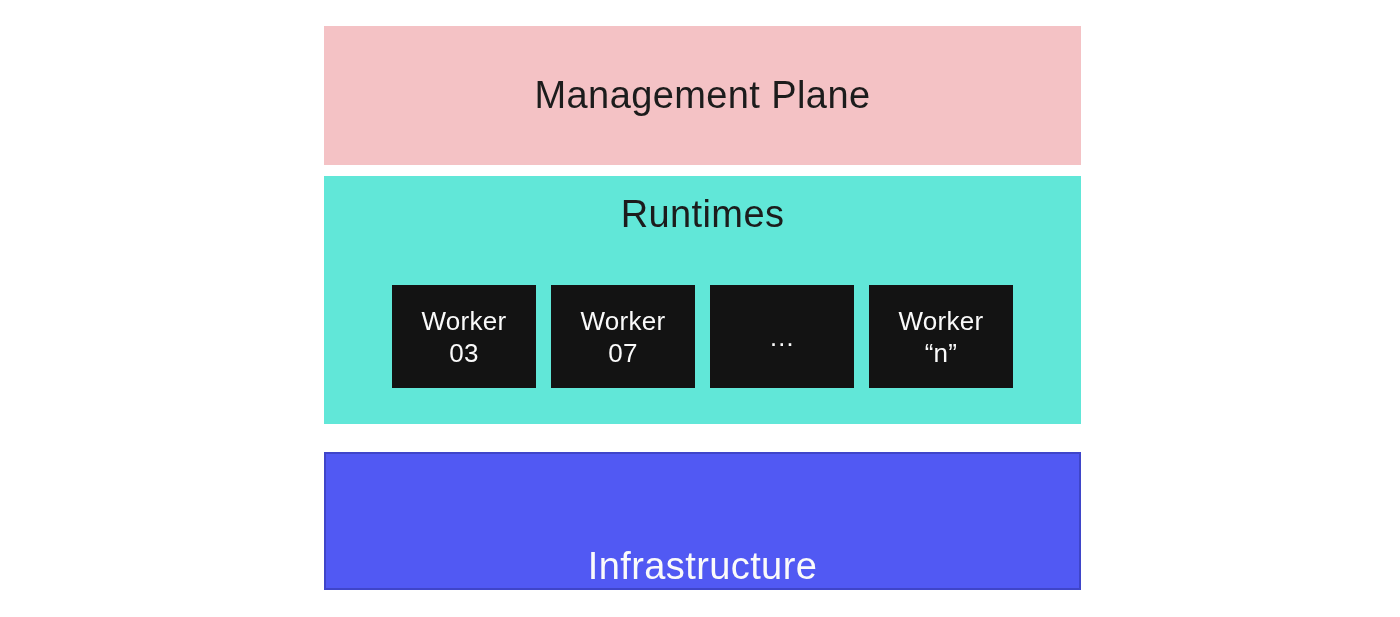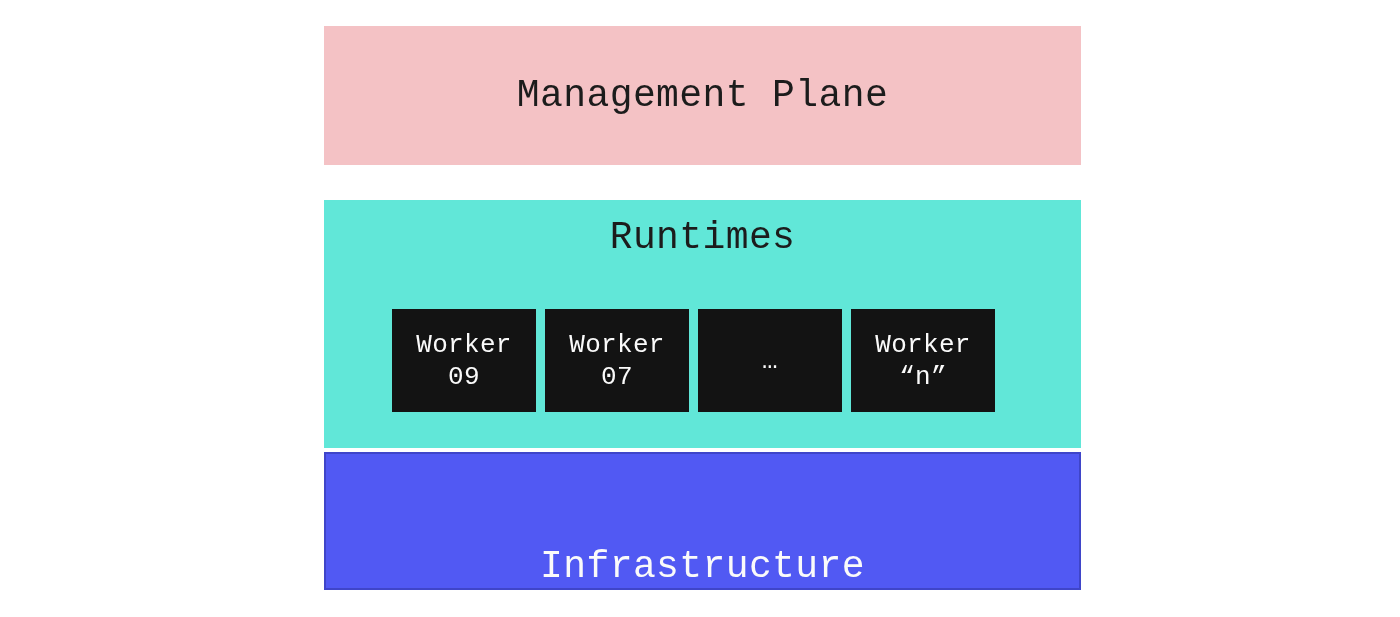--- a/index.html
+++ b/index.html
@@ -5,39 +5,39 @@
   html, body {
     margin: 0;
     padding: 0;
     background: #ffffff;
   }
   .canvas {
     position: relative;
     width: 1372px;
     height: 617px;
     background: var(--page-bg, #ffffff);
-    font-family: Liberation Mono, monospace;
+    font-family: Liberation Sans, sans-serif;
     overflow: hidden;
   }
   .layer {
     position: absolute;
     left: 324px;
     width: 757px;
     box-sizing: border-box;
   }
   .layer-management {
     top: 26px;
     height: 139px;
     background: var(--management-bg, #f4c2c5);
     display: flex;
     align-items: center;
     justify-content: center;
   }
   .layer-runtimes {
-    top: 200px;
+    top: 176px;
     height: 248px;
     background: var(--runtimes-bg, #61e7d8);
   }
   .layer-infrastructure {
     top: 452px;
     height: 138px;
     background: var(--infrastructure-bg, #5159f3);
     border: 2px solid var(--infrastructure-border, #3f45c9);
     display: flex;
     align-items: flex-end;
@@ -54,21 +54,21 @@
   .runtimes-title {
     padding-top: 16px;
     line-height: 44px;
     text-align: center;
   }
   .worker-row {
     position: absolute;
     top: 109px;
     left: 68px;
     display: flex;
-    gap: 9px;
+    gap: 15px;
   }
   .worker-box {
     width: 144px;
     height: 103px;
     background: var(--worker-bg, #131313);
     color: var(--light-text, #fafafa);
     display: flex;
     flex-direction: column;
     align-items: center;
     justify-content: center;
@@ -90,21 +90,21 @@
     <span class="layer-title dark-text">Management Plane</span>
   </section>
 
   <section class="layer layer-runtimes">
     <div class="layer-title dark-text runtimes-title">Runtimes</div>
 
     <div class="worker-row">
 
       <div class="worker-box">
         <div>Worker</div>
-        <div>09</div>
+        <div>03</div>
       </div>
 
       <div class="worker-box">
         <div>Worker</div>
         <div>07</div>
       </div>
 
       <div class="worker-box">
         <div>…</div>
         <div></div>

